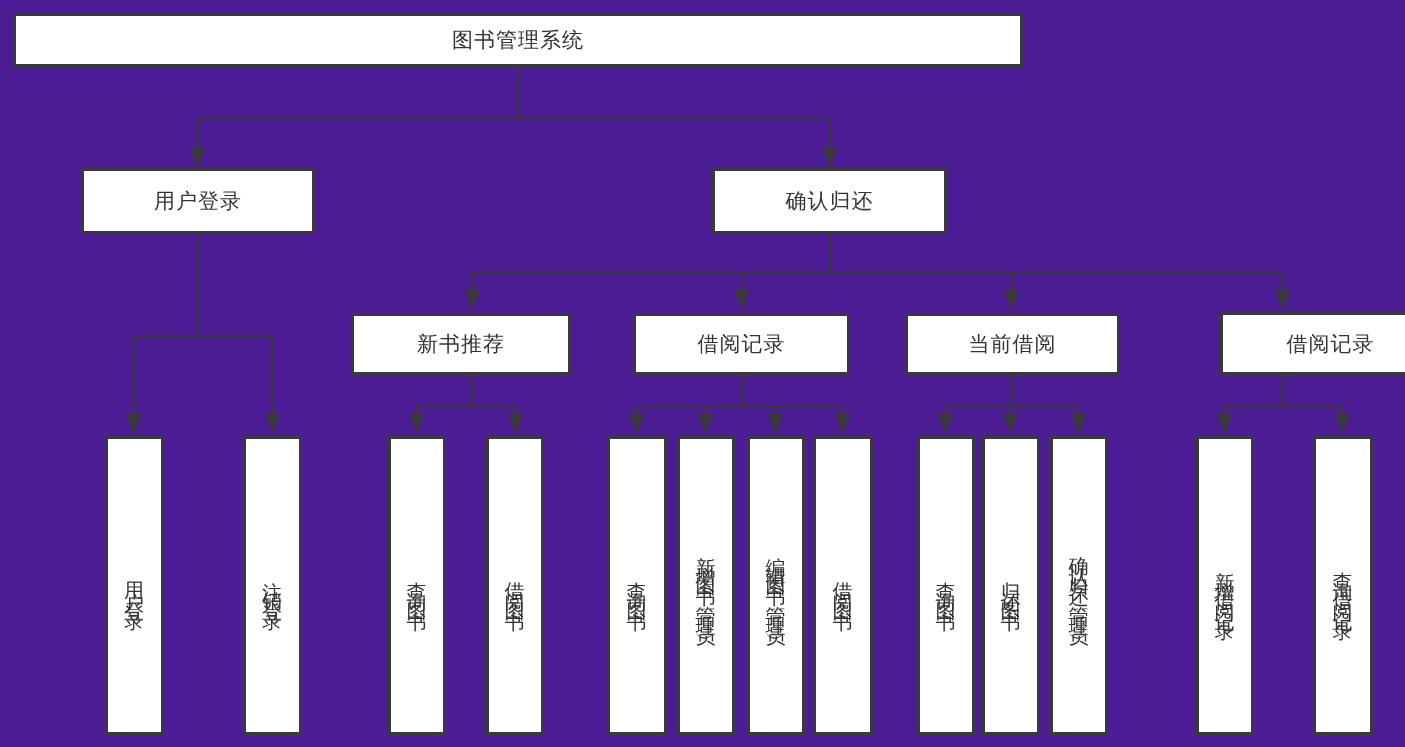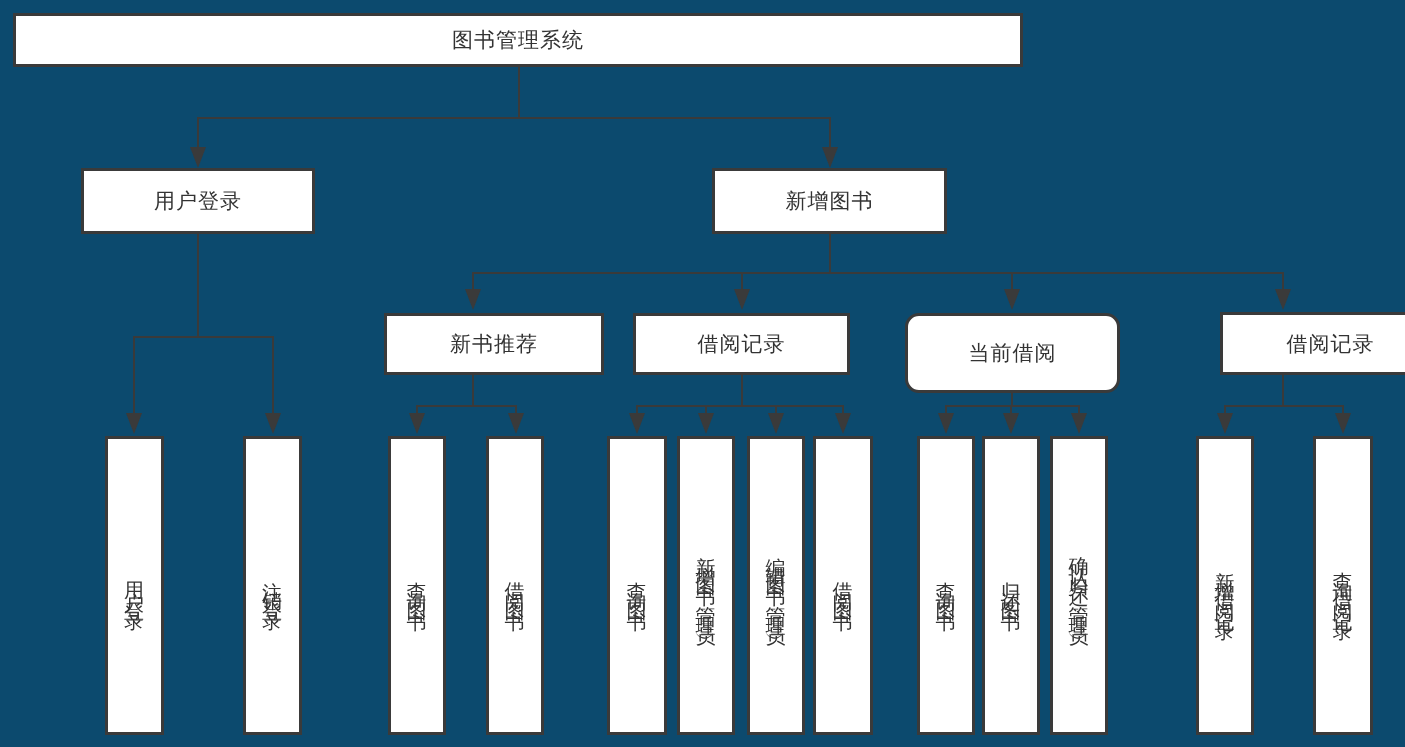--- a/index.html
+++ b/index.html
@@ -1,17 +1,17 @@
 <!DOCTYPE html>
 <html><head>
 <meta charset="utf-8">
 <style>
   html,body{margin:0;padding:0;background:#ffffff;}
   #stage{
-    position:relative;width:1405px;height:747px;background:#0c4a6e;overflow:hidden;
+    position:relative;width:1405px;height:747px;background:#4c1d95;overflow:hidden;
     font-family:"Liberation Sans","DejaVu Sans",sans-serif;color:#333333;
   }
   .box{
     position:absolute;box-sizing:border-box;border:3px solid #3a3a3a;background:#ffffff;
     display:flex;align-items:center;justify-content:center;z-index:2;
   }
   .hlabel{font-size:21px;letter-spacing:1px;color:#333333;white-space:nowrap;}
   .leaf-label{
     writing-mode:vertical-rl;text-orientation:mixed;font-size:20px;
     letter-spacing:10px;color:#333333;line-height:1;
@@ -95,30 +95,30 @@
   <div class="ah" style="left:1335px;top:413px;"></div>
 
   <div class="box" style="left:13px;top:13px;width:1010px;height:54px;">
     <span class="hlabel">图书管理系统</span>
   </div>
 
   <div class="box" style="left:81px;top:168px;width:234px;height:66px;">
     <span class="hlabel">用户登录</span>
   </div>
   <div class="box" style="left:712px;top:168px;width:235px;height:66px;">
-    <span class="hlabel">新增图书</span>
+    <span class="hlabel">确认归还</span>
   </div>
 
-  <div class="box" style="left:384px;top:313px;width:220px;height:62px;">
+  <div class="box" style="left:351px;top:313px;width:220px;height:62px;">
     <span class="hlabel">新书推荐</span>
   </div>
   <div class="box" style="left:633px;top:313px;width:217px;height:62px;">
     <span class="hlabel">借阅记录</span>
   </div>
-  <div class="box" style="left:905px;top:313px;width:215px;height:80px;border-radius:14px;">
+  <div class="box" style="left:905px;top:313px;width:215px;height:62px;">
     <span class="hlabel">当前借阅</span>
   </div>
   <div class="box" style="left:1220px;top:312px;width:221px;height:63px;">
     <span class="hlabel">借阅记录</span>
   </div>
 
   <div class="box" style="left:105px;top:436px;width:59px;height:299px;">
     <span class="leaf-label">用户登录</span>
   </div>
   <div class="box" style="left:243px;top:436px;width:59px;height:299px;">

